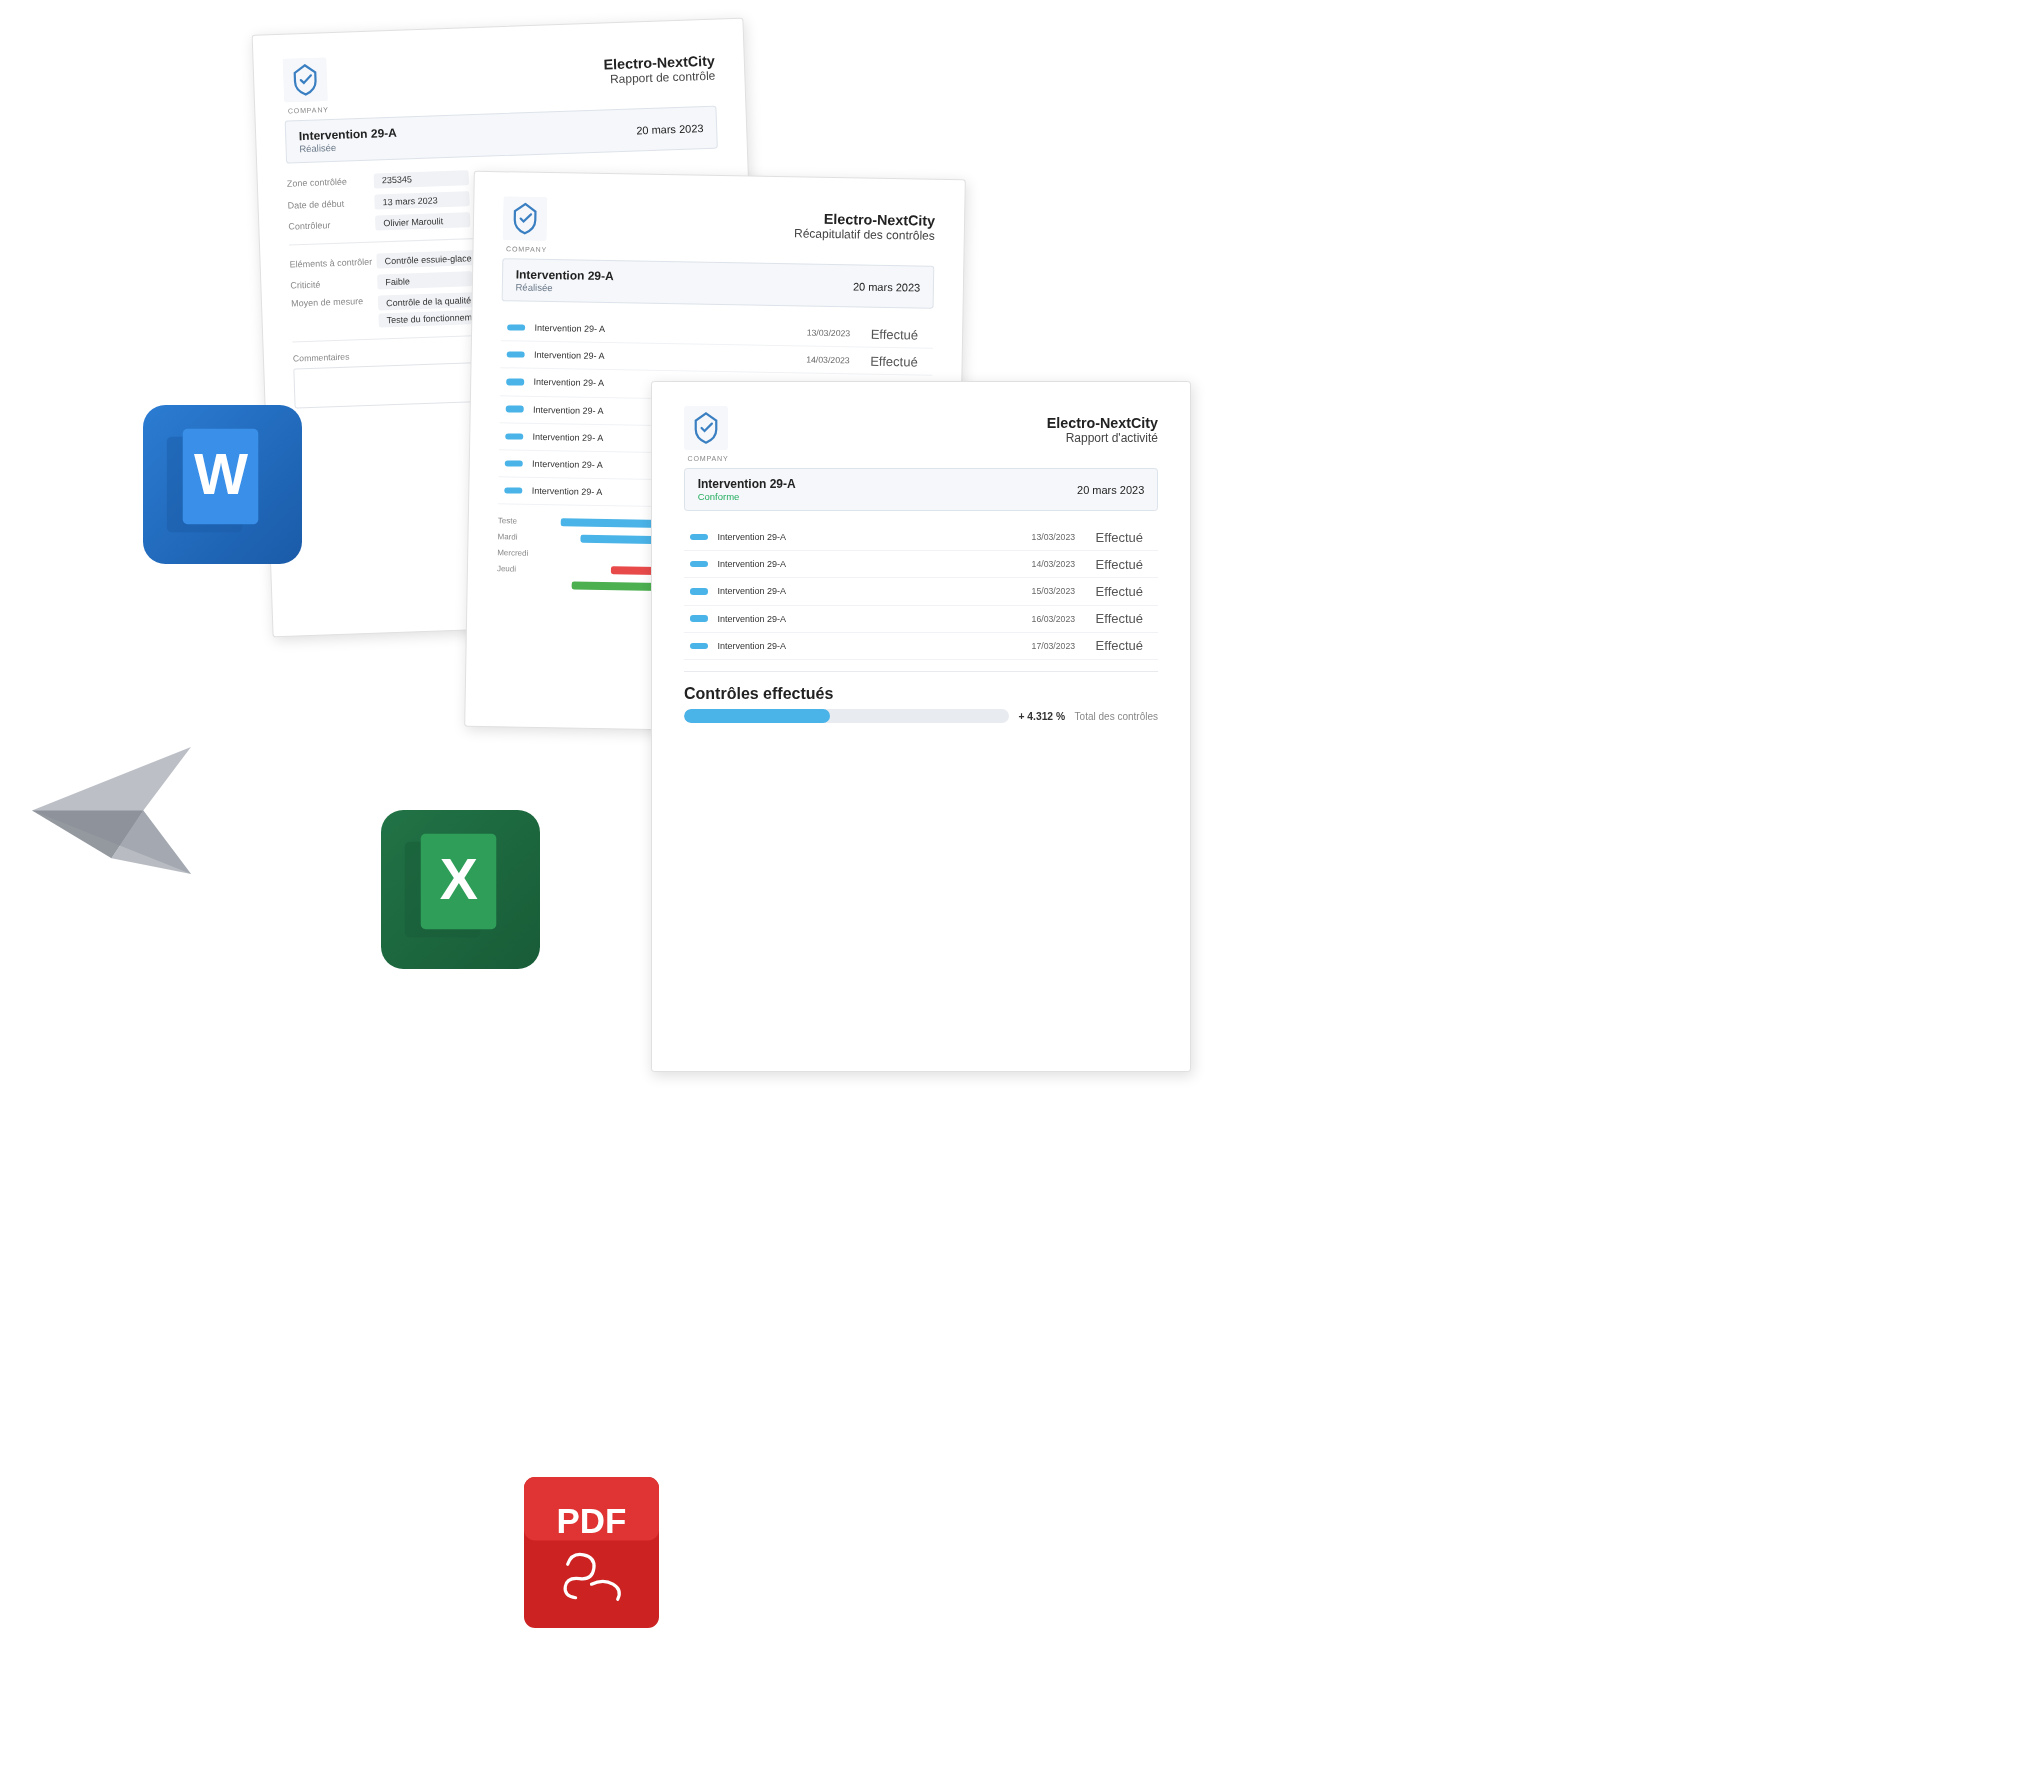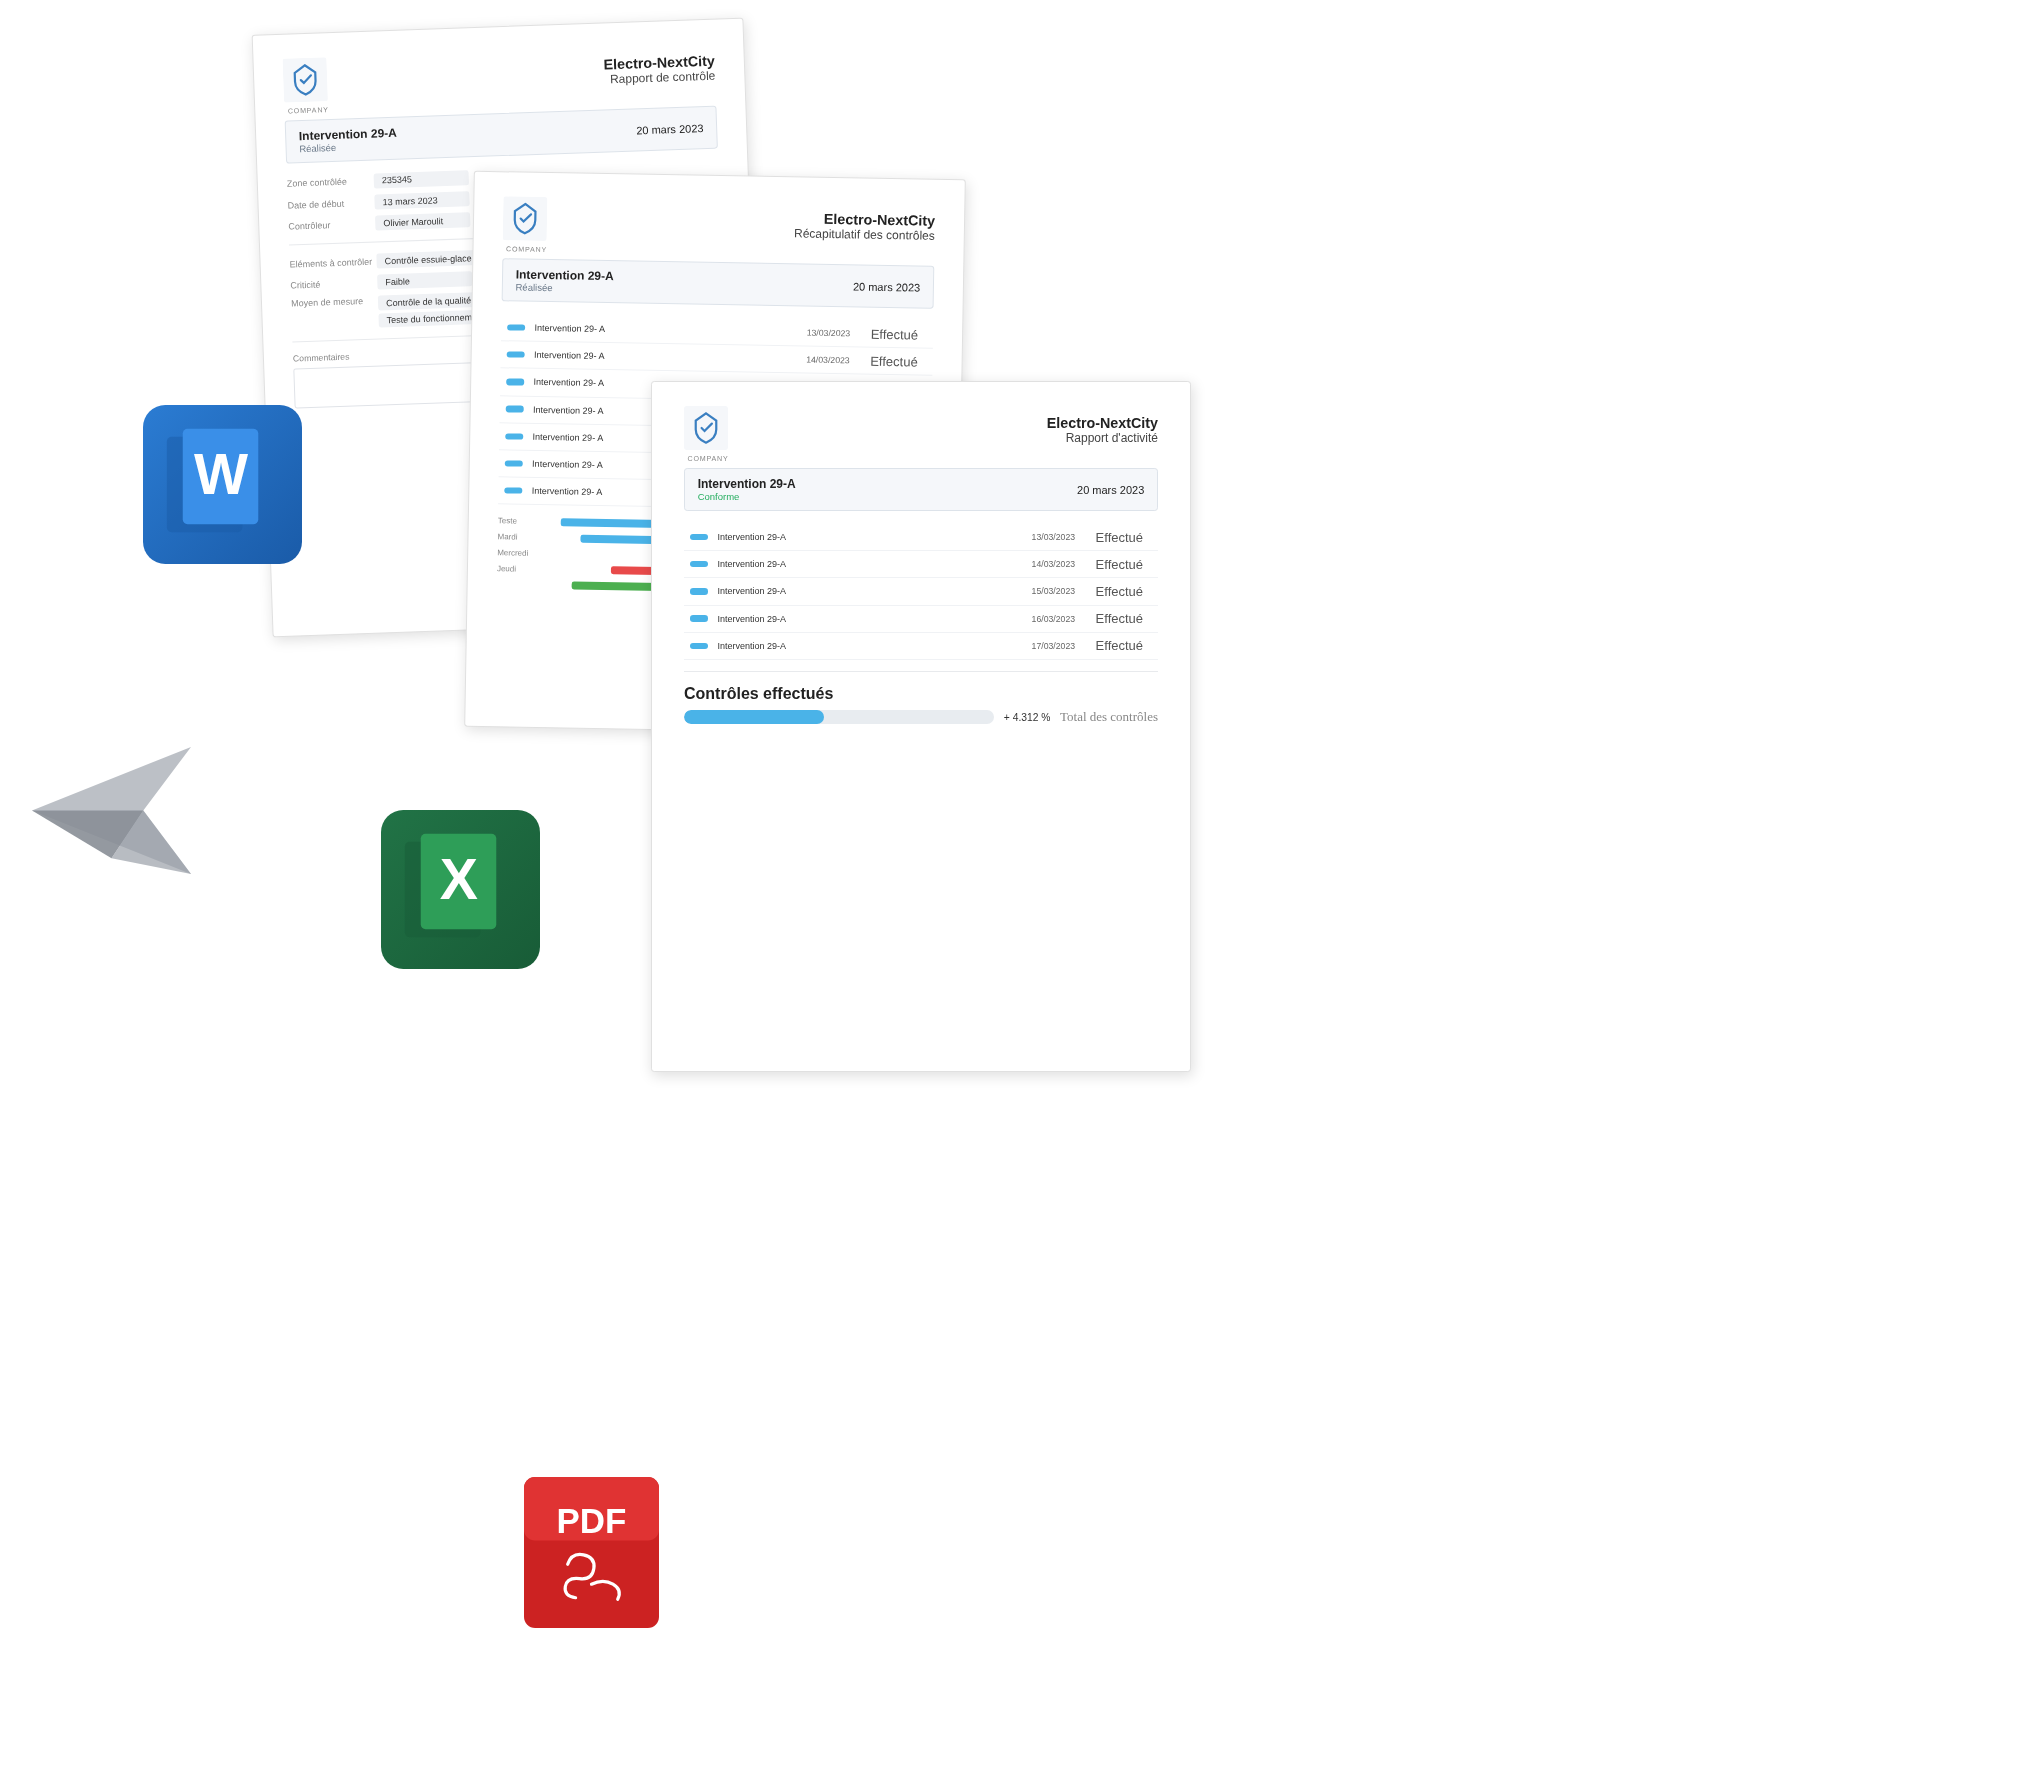--- a/index.html
+++ b/index.html
@@ -216,22 +216,22 @@
       height: 14.3px;
       background: #e8ecf0;
       border-radius: 7.1px;
       overflow: hidden;
     }
     .controls-bar-fill {
       height: 100%;
       border-radius: 7.1px;
       background: #4ab3e8;
     }
-    .controls-percent { font-size: 10.3px; color: #333; font-weight: 400; white-space: nowrap; }
-    .controls-total { font-size: 13px; color: #888; font-family: Liberation Serif, serif; }
+    .controls-percent { font-size: 10.3px; color: #333; font-weight: 700; white-space: nowrap; }
+    .controls-total { font-size: 10px; color: #888; }
 
     
     .word-icon {
       position: absolute;
       width: 159px;
       height: 159px;
       top: 405px;
       left: 143px;
       z-index: 10;
     }

